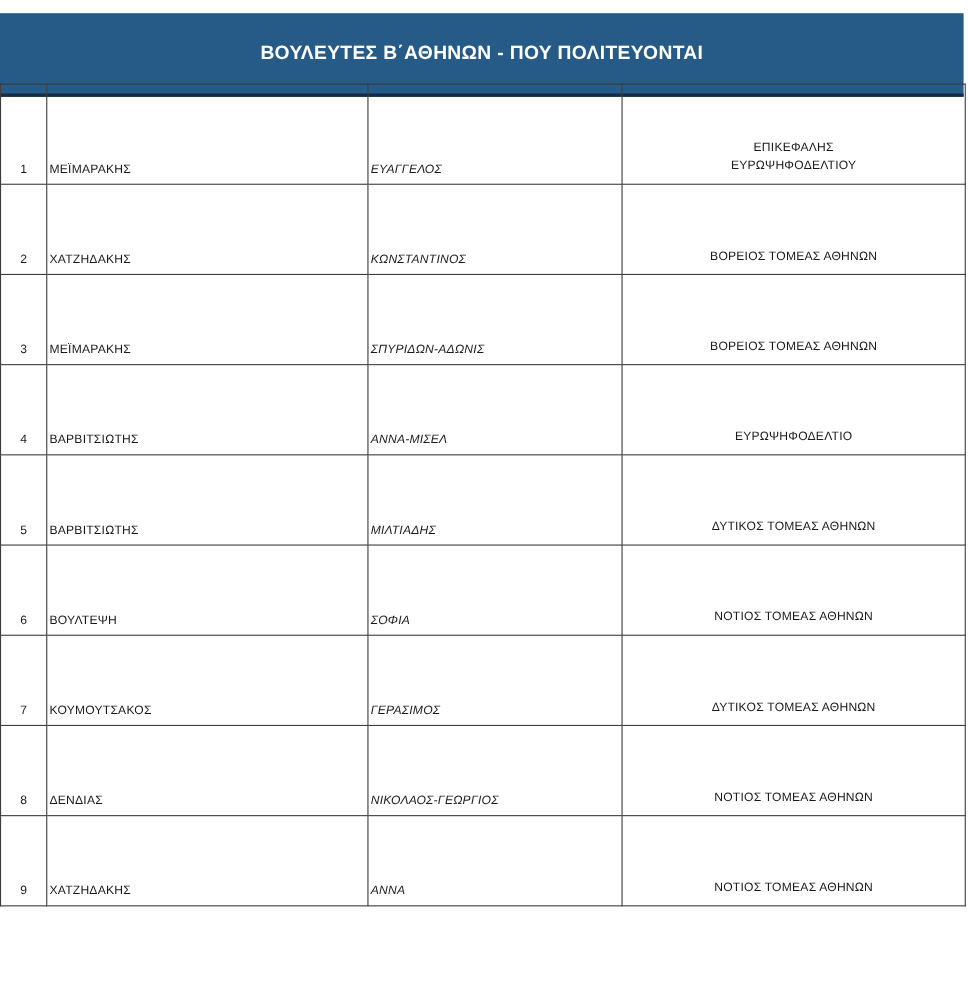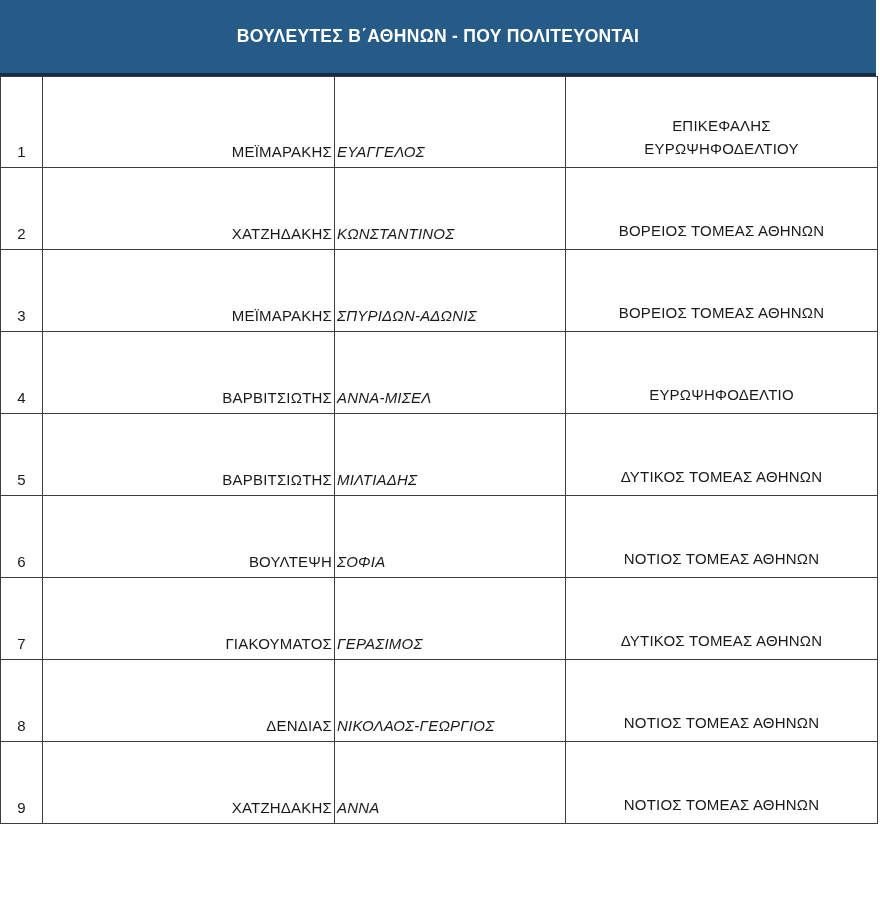--- a/index.html
+++ b/index.html
@@ -10,21 +10,21 @@
   }
   .sheet {
     position: relative;
     width: 880px;
     height: 910px;
     background: #ffffff;
     overflow: hidden;
   }
   .title-bar {
     position: absolute;
-    top: 0;
+    top: 12px;
     left: 0;
     width: 876px;
     height: 76px;
     box-sizing: border-box;
     background: #275b87;
     border-bottom: 3px solid #142c46;
     display: flex;
     align-items: center;
     justify-content: center;
   }
@@ -40,31 +40,31 @@
     top: 76px;
     left: 0;
     width: 877px;
     border-collapse: collapse;
     table-layout: fixed;
   }
   table.mp-table td {
     border: 1.5px solid #3d3d3d;
     vertical-align: bottom;
     padding: 0 2px 7px 2px;
-    font-size: 15px;
+    font-size: 11px;
     color: #1a1a1a;
     letter-spacing: 0.2px;
     overflow: hidden;
     box-sizing: border-box;
   }
   tr.row { height: 82px; }
   tr.row-first { height: 91px; }
   tr.row-last { height: 84px; }
   td.c-num { text-align: center; padding-left: 0; }
-  td.c-surname { text-align: right; padding-left: 7px; }
+  td.c-surname { text-align: left; padding-left: 7px; }
   td.c-given { text-align: left; padding-left: 7px; font-style: italic; }
   td.c-capacity { text-align: center; white-space: pre-line; line-height: 1.55; }
 </style>
 </head>
 <body>
 
 <div class="sheet">
 
   <div class="title-bar">
     <div class="title-text">ΒΟΥΛΕΥΤΕΣ Β΄ΑΘΗΝΩΝ - ΠΟΥ ΠΟΛΙΤΕΥΟΝΤΑΙ</div>
@@ -110,21 +110,21 @@
         <td class="c-capacity">ΔΥΤΙΚΟΣ ΤΟΜΕΑΣ ΑΘΗΝΩΝ</td>
       </tr>
       <tr class="row">
         <td class="c-num">6</td>
         <td class="c-surname">ΒΟΥΛΤΕΨΗ</td>
         <td class="c-given">ΣΟΦΙΑ</td>
         <td class="c-capacity">ΝΟΤΙΟΣ ΤΟΜΕΑΣ ΑΘΗΝΩΝ</td>
       </tr>
       <tr class="row">
         <td class="c-num">7</td>
-        <td class="c-surname">ΓΙΑΚΟΥΜΑΤΟΣ</td>
+        <td class="c-surname">ΚΟΥΜΟΥΤΣΑΚΟΣ</td>
         <td class="c-given">ΓΕΡΑΣΙΜΟΣ</td>
         <td class="c-capacity">ΔΥΤΙΚΟΣ ΤΟΜΕΑΣ ΑΘΗΝΩΝ</td>
       </tr>
       <tr class="row">
         <td class="c-num">8</td>
         <td class="c-surname">ΔΕΝΔΙΑΣ</td>
         <td class="c-given">ΝΙΚΟΛΑΟΣ-ΓΕΩΡΓΙΟΣ</td>
         <td class="c-capacity">ΝΟΤΙΟΣ ΤΟΜΕΑΣ ΑΘΗΝΩΝ</td>
       </tr>
       <tr class="row">

